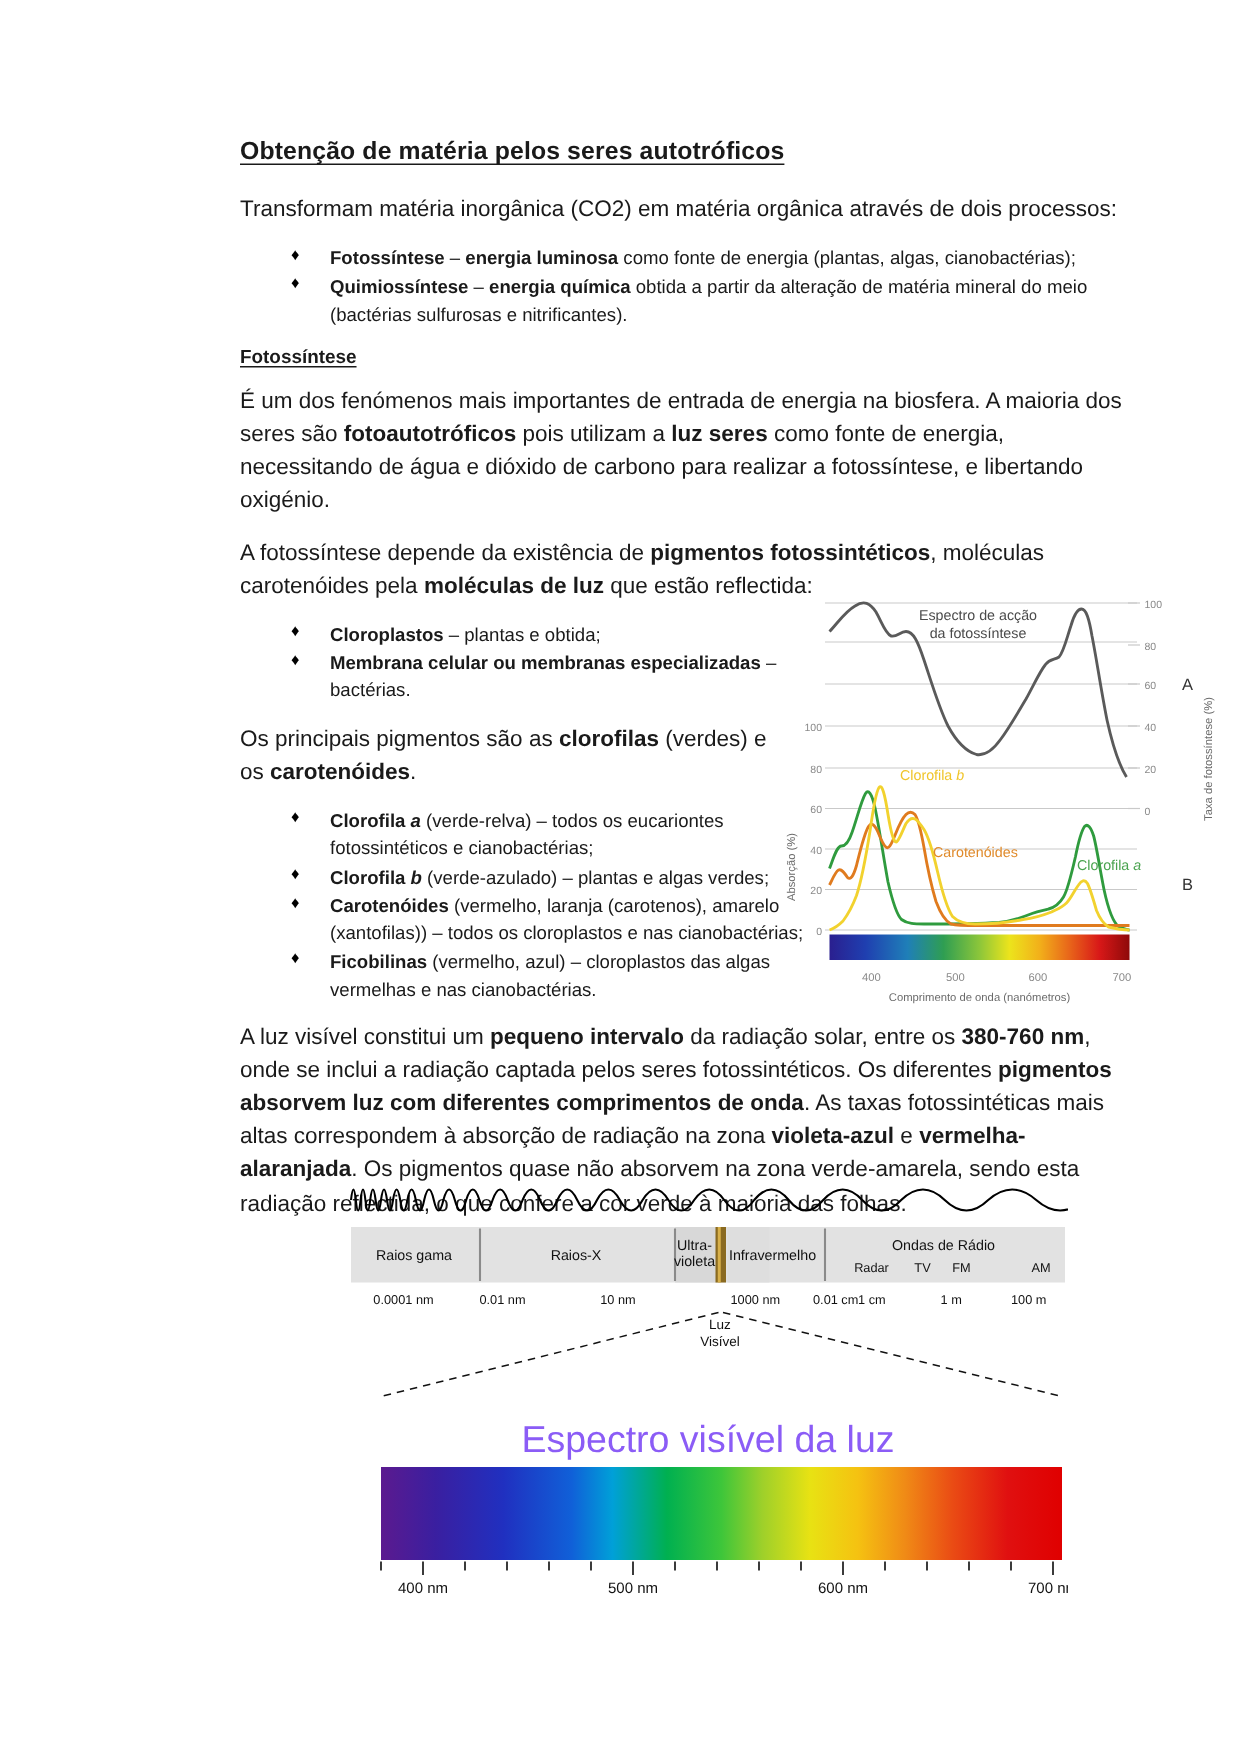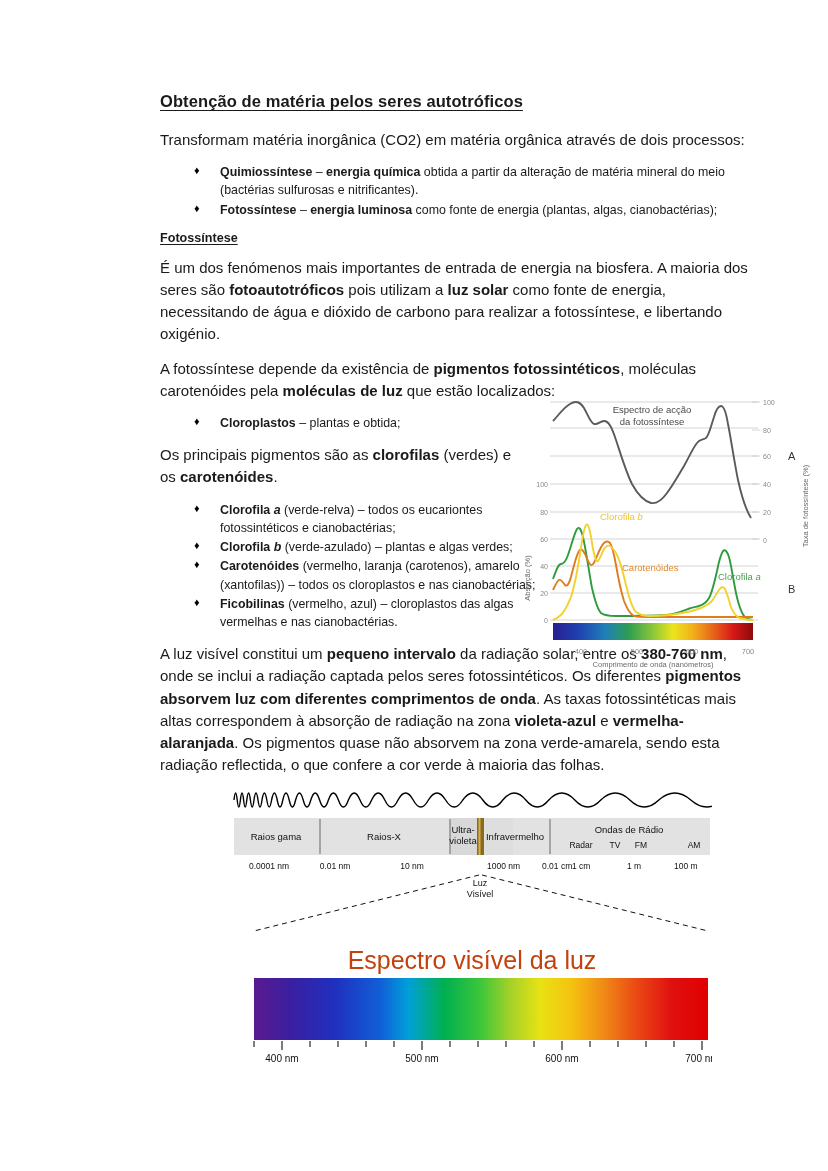--- a/index.html
+++ b/index.html
@@ -81,57 +81,60 @@
     position: absolute;
     left: 190px; top: 930px;
     width: 480px; height: 135px;
   }
   .vis-title {
     position: absolute;
     left: 0; top: 16px;
     width: 480px;
     text-align: center;
     font-size: 25px;
-    color: #c2410c;
+    color: #8b5cf6;
     font-family: "Liberation Sans", sans-serif;
   }
 </style>
 </head>
 <body>
 
 <div class="page">
 
   <div class="content">
 
     <h1 class="doc-title">Obtenção de matéria pelos seres autotróficos</h1>
 
     <p class="para">Transformam matéria inorgânica (CO2) em matéria orgânica através de dois processos:</p>
 
     <ul class="blist">
       <li>
+        <b>Fotossíntese</b><span> – </span><b>energia luminosa</b><span> como fonte de energia (plantas, algas, cianobactérias);</span>
+      </li>
+      <li>
         <b>Quimiossíntese</b><span> – </span><b>energia química</b><span> obtida a partir da alteração de matéria mineral do meio (bactérias sulfurosas e nitrificantes).</span>
       </li>
-      <li>
-        <b>Fotossíntese</b><span> – </span><b>energia luminosa</b><span> como fonte de energia (plantas, algas, cianobactérias);</span>
-      </li>
     </ul>
 
     <h2 class="sub-title">Fotossíntese</h2>
 
     <p class="para">
-      <span>É um dos fenómenos mais importantes de entrada de energia na biosfera. A maioria dos seres são </span><b>fotoautotróficos</b><span> pois utilizam a </span><b>luz solar</b><span> como fonte de energia, necessitando de água e dióxido de carbono para realizar a fotossíntese, e libertando oxigénio.</span>
+      <span>É um dos fenómenos mais importantes de entrada de energia na biosfera. A maioria dos seres são </span><b>fotoautotróficos</b><span> pois utilizam a </span><b>luz seres</b><span> como fonte de energia, necessitando de água e dióxido de carbono para realizar a fotossíntese, e libertando oxigénio.</span>
     </p>
 
     <p class="para">
-      <span>A fotossíntese depende da existência de </span><b>pigmentos fotossintéticos</b><span>, moléculas carotenóides pela </span><b>moléculas de luz</b><span> que estão localizados:</span>
+      <span>A fotossíntese depende da existência de </span><b>pigmentos fotossintéticos</b><span>, moléculas carotenóides pela </span><b>moléculas de luz</b><span> que estão reflectida:</span>
     </p>
 
     <ul class="blist narrow">
       <li>
         <b>Cloroplastos</b><span> – plantas e obtida;</span>
+      </li>
+      <li>
+        <b>Membrana celular ou membranas especializadas</b><span> – bactérias.</span>
       </li>
     </ul>
 
     <p class="para narrow">
       <span>Os principais pigmentos são as </span><b>clorofilas</b><span> (verdes) e os </span><b>carotenóides</b><span>.</span>
     </p>
 
     <ul class="blist narrow">
       <li>
         <b>Clorofila </b><b><i>a</i></b><span> (verde-relva) – todos os eucariontes fotossintéticos e cianobactérias;</span>

